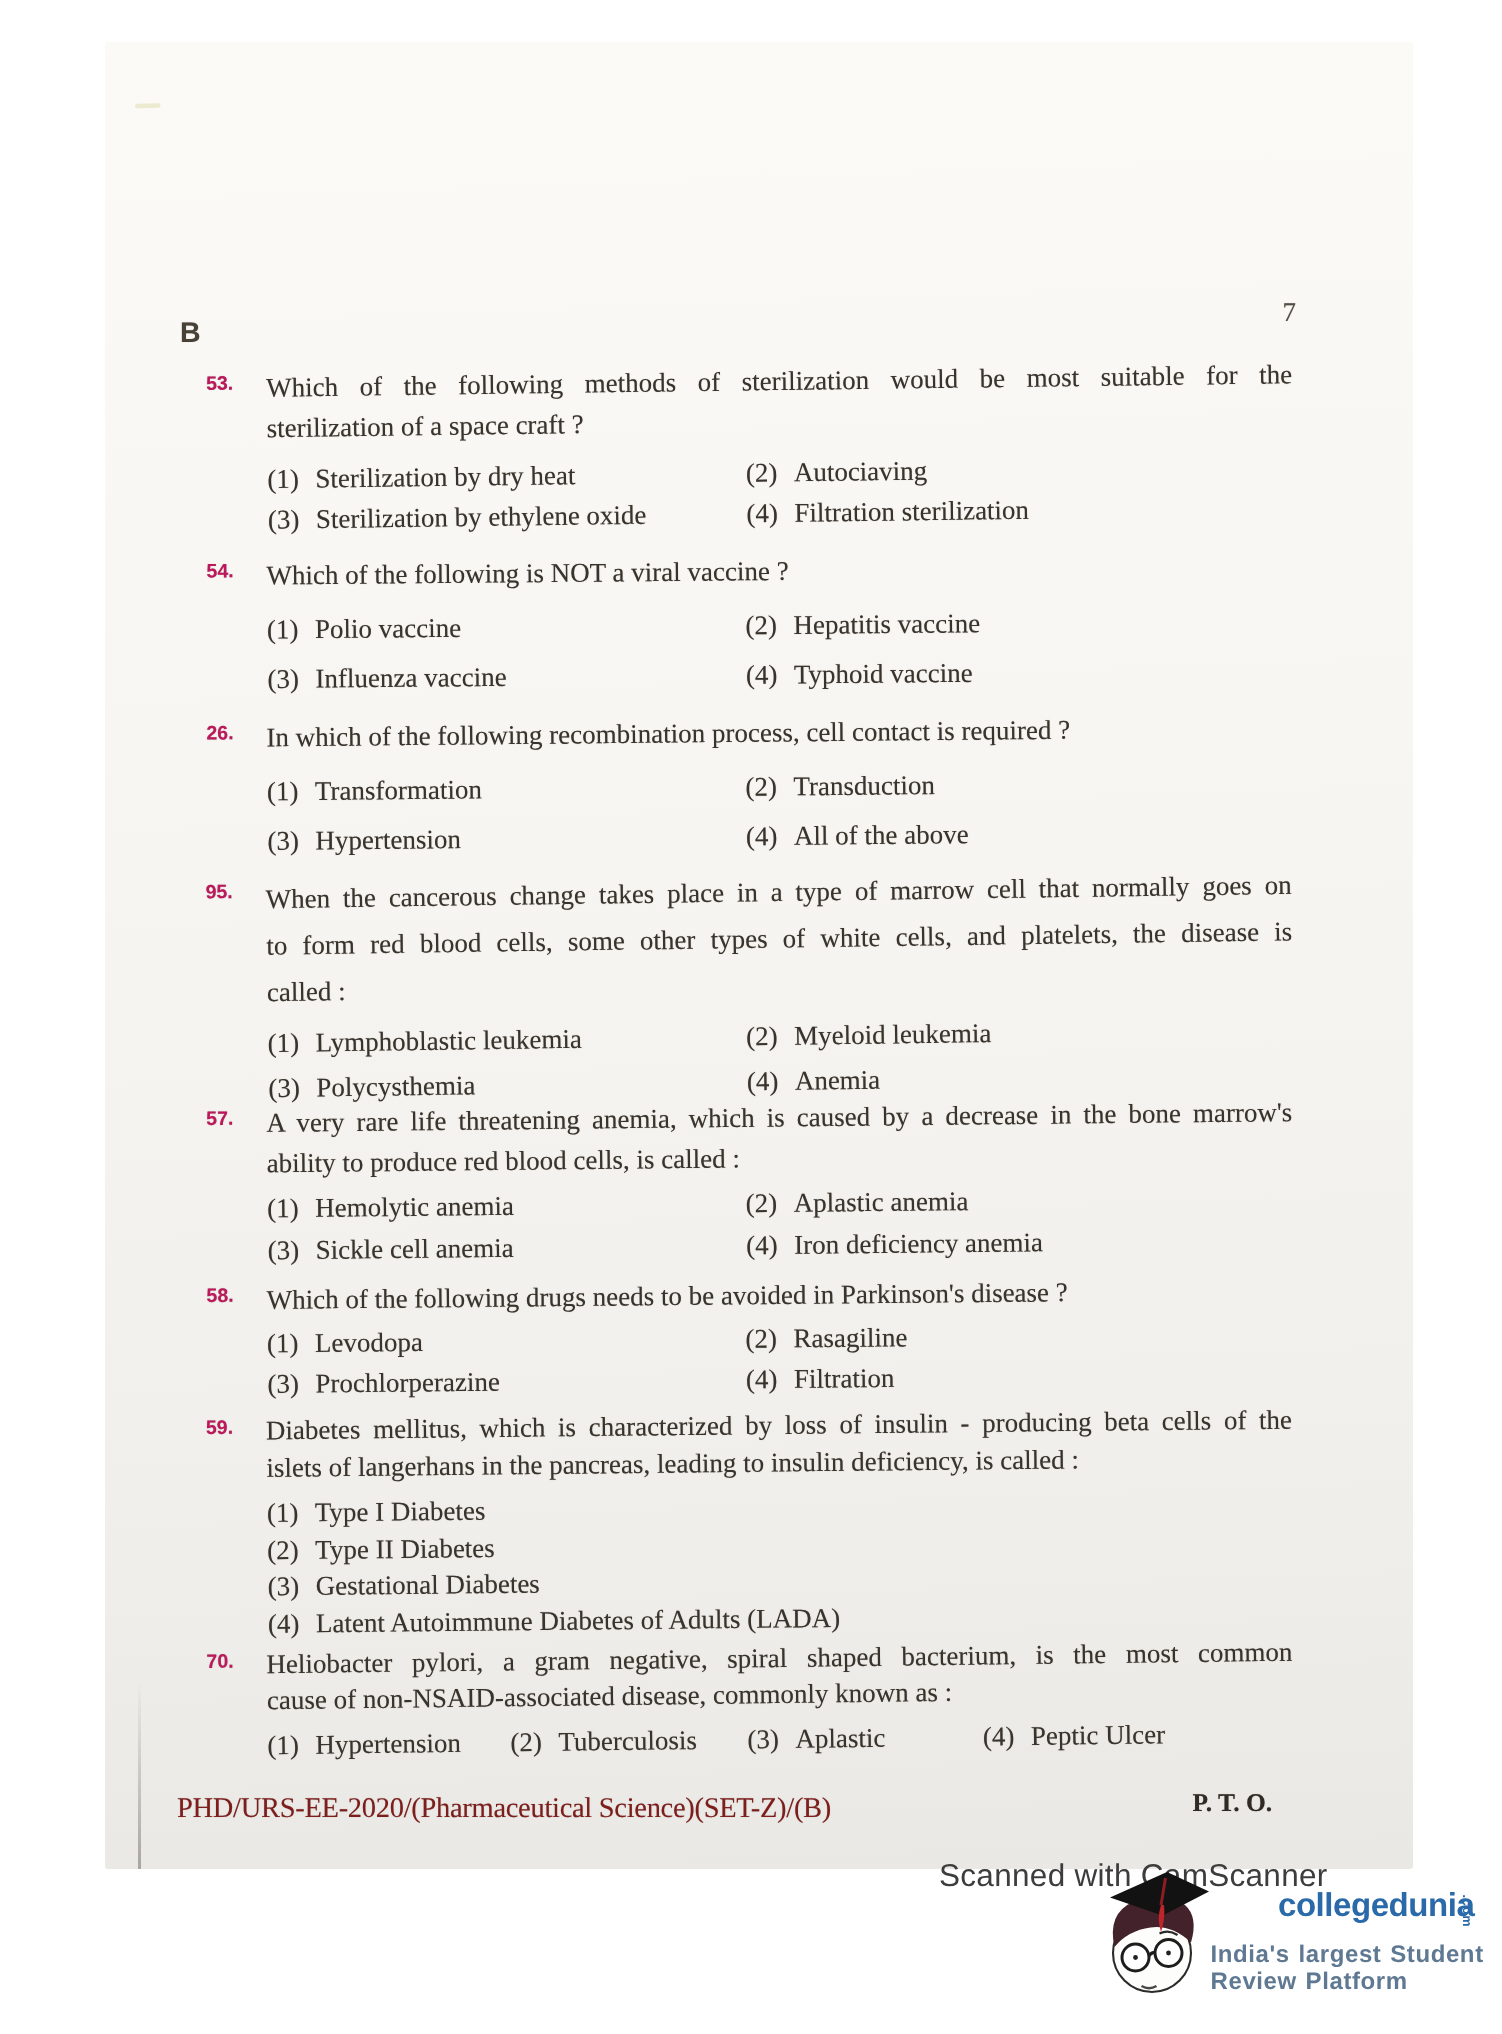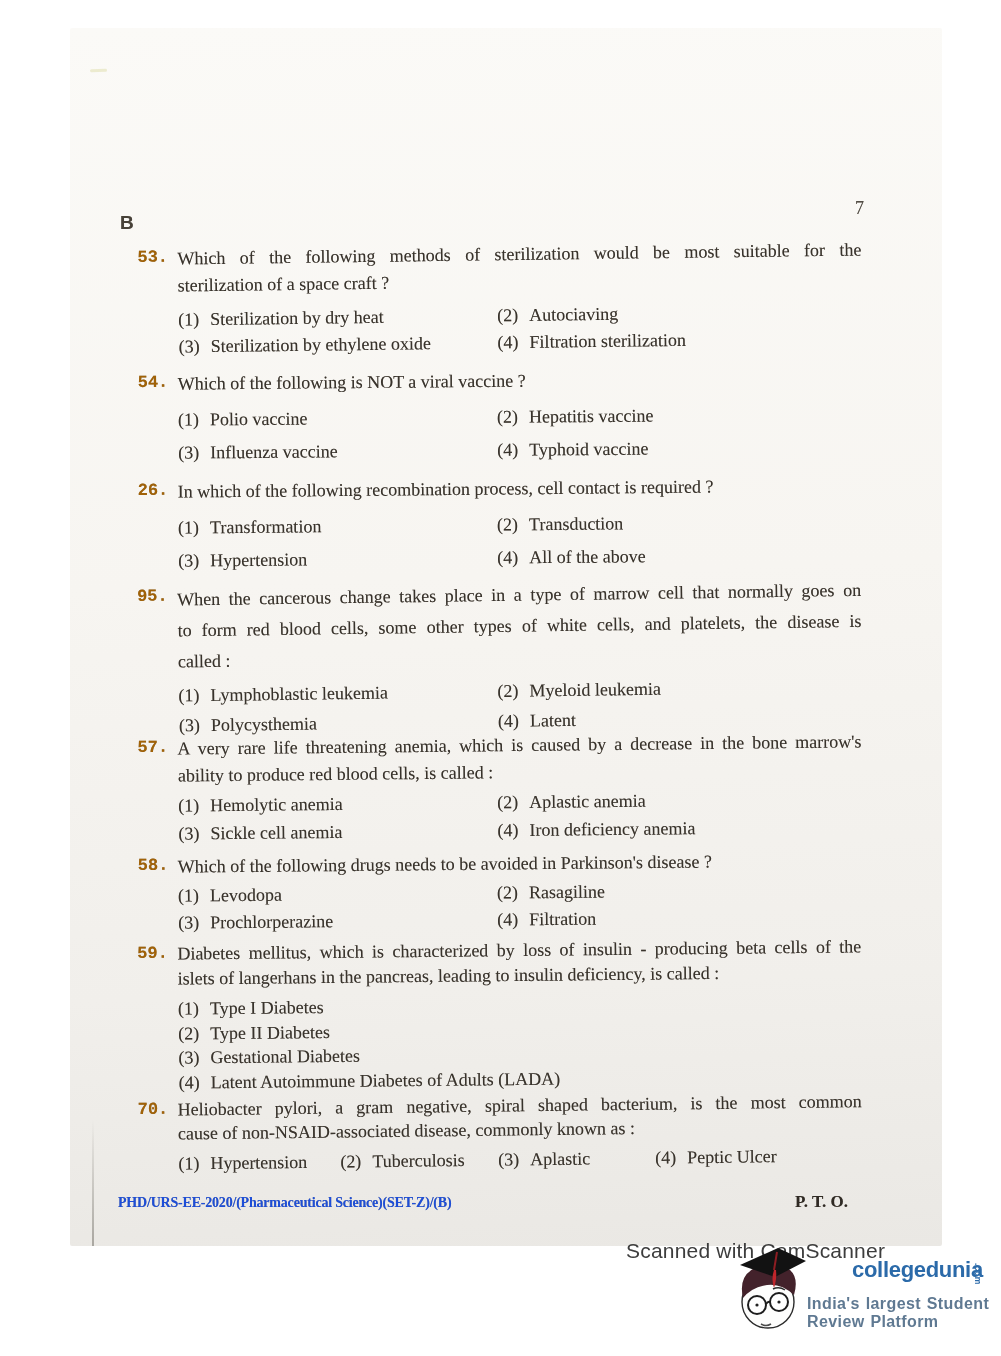--- a/index.html
+++ b/index.html
@@ -22,22 +22,22 @@
     background:#e7e5c2;opacity:.75;transform:rotate(-2deg);border-radius:2px;
   }
   .scan-text{color:#38332c;text-shadow:0 0 .6px rgba(70,60,48,.45);}
   .set-label{
     position:absolute;left:120px;top:212px;font-family:"Liberation Sans",sans-serif;
     font-weight:bold;font-size:19px;color:#474138;
   }
   .page-number{position:absolute;left:855px;top:198px;font-size:18px;color:#524d45;}
   .q{position:absolute;left:138px;width:726px;font-size:18px;transform-origin:0 50%;}
   .qnum{
-    position:absolute;left:0;top:2px;font-family:Liberation Mono, monospace;
-    font-weight:bold;font-size:17px;color:#a16207;
+    position:absolute;left:0;top:2px;font-family:Liberation Sans, sans-serif;
+    font-weight:bold;font-size:13px;color:#be185d;
   }
   .qbody{margin-left:40px;width:684px;}
   .qline{line-height:27px;}
   .just{text-align:justify;text-align-last:justify;}
   .opts{margin-top:6px;}
   .orow{display:flex;line-height:27px;}
   .opt{white-space:nowrap;}
   .c1{width:319px;flex:none;}
   .on{display:inline-block;width:32px;}
   .q53{top:246px;transform:rotate(-0.75deg);}
@@ -52,22 +52,22 @@
   .q57 .orow{line-height:28px;} .q57 .opts{margin-top:2px;}
   .q58{top:854px;transform:rotate(-0.55deg);}
   .q58 .orow{line-height:27px;} .q58 .opts{margin-top:2px;}
   .q59{top:942px;transform:rotate(-0.6deg);}
   .q59 .qline{line-height:25px;} .q59 .orow{line-height:24.5px;} .q59 .opts{margin-top:5px;}
   .q60{top:1098px;transform:rotate(-0.7deg);}
   .q60 .qline{line-height:24px;} .q60 .orow{line-height:26px;} .q60 .opts{margin-top:5px;}
   .four .opt{flex:none;}
   .fw1{width:162px;} .fw2{width:158px;} .fw3{width:157px;}
   .footer-code{
-    position:absolute;left:118px;top:1195px;font-weight:bold;font-size:14px;
-    color:#1d4ed8;letter-spacing:-0.2px;
+    position:absolute;left:118px;top:1195px;font-weight:normal;font-size:19px;
+    color:#7f1d1d;letter-spacing:-0.2px;
   }
   .footer-pto{
     position:absolute;left:795px;top:1192px;font-weight:bold;font-size:17px;color:#2f2a24;
   }
   .watermark{
     position:absolute;left:626px;top:1239px;z-index:2;
     font-family:"Liberation Sans",sans-serif;font-size:21px;color:#3d3d3d;letter-spacing:.2px;
   }
   .logo{position:absolute;left:733px;top:1246px;width:74px;height:86px;z-index:5;}
   .brand-word{
@@ -155,21 +155,21 @@
       <div class="qline just">When the cancerous change takes place in a type of marrow cell that normally goes on</div>
       <div class="qline just">to form red blood cells, some other types of white cells, and platelets, the disease is</div>
       <div class="qline">called :</div>
       <div class="opts">
         <div class="orow">
           <span class="opt c1"><span class="on">(1)</span><span>Lymphoblastic leukemia</span></span>
           <span class="opt"><span class="on">(2)</span><span>Myeloid leukemia</span></span>
         </div>
         <div class="orow">
           <span class="opt c1"><span class="on">(3)</span><span>Polycysthemia</span></span>
-          <span class="opt"><span class="on">(4)</span><span>Latent</span></span>
+          <span class="opt"><span class="on">(4)</span><span>Anemia</span></span>
         </div>
       </div>
     </div>
   </div>
 
   <div class="q q57 scan-text">
     <span class="qnum">57.</span>
     <div class="qbody">
       <div class="qline just">A very rare life threatening anemia, which is caused by a decrease in the bone marrow's</div>
       <div class="qline">ability to produce red blood cells, is called :</div>

